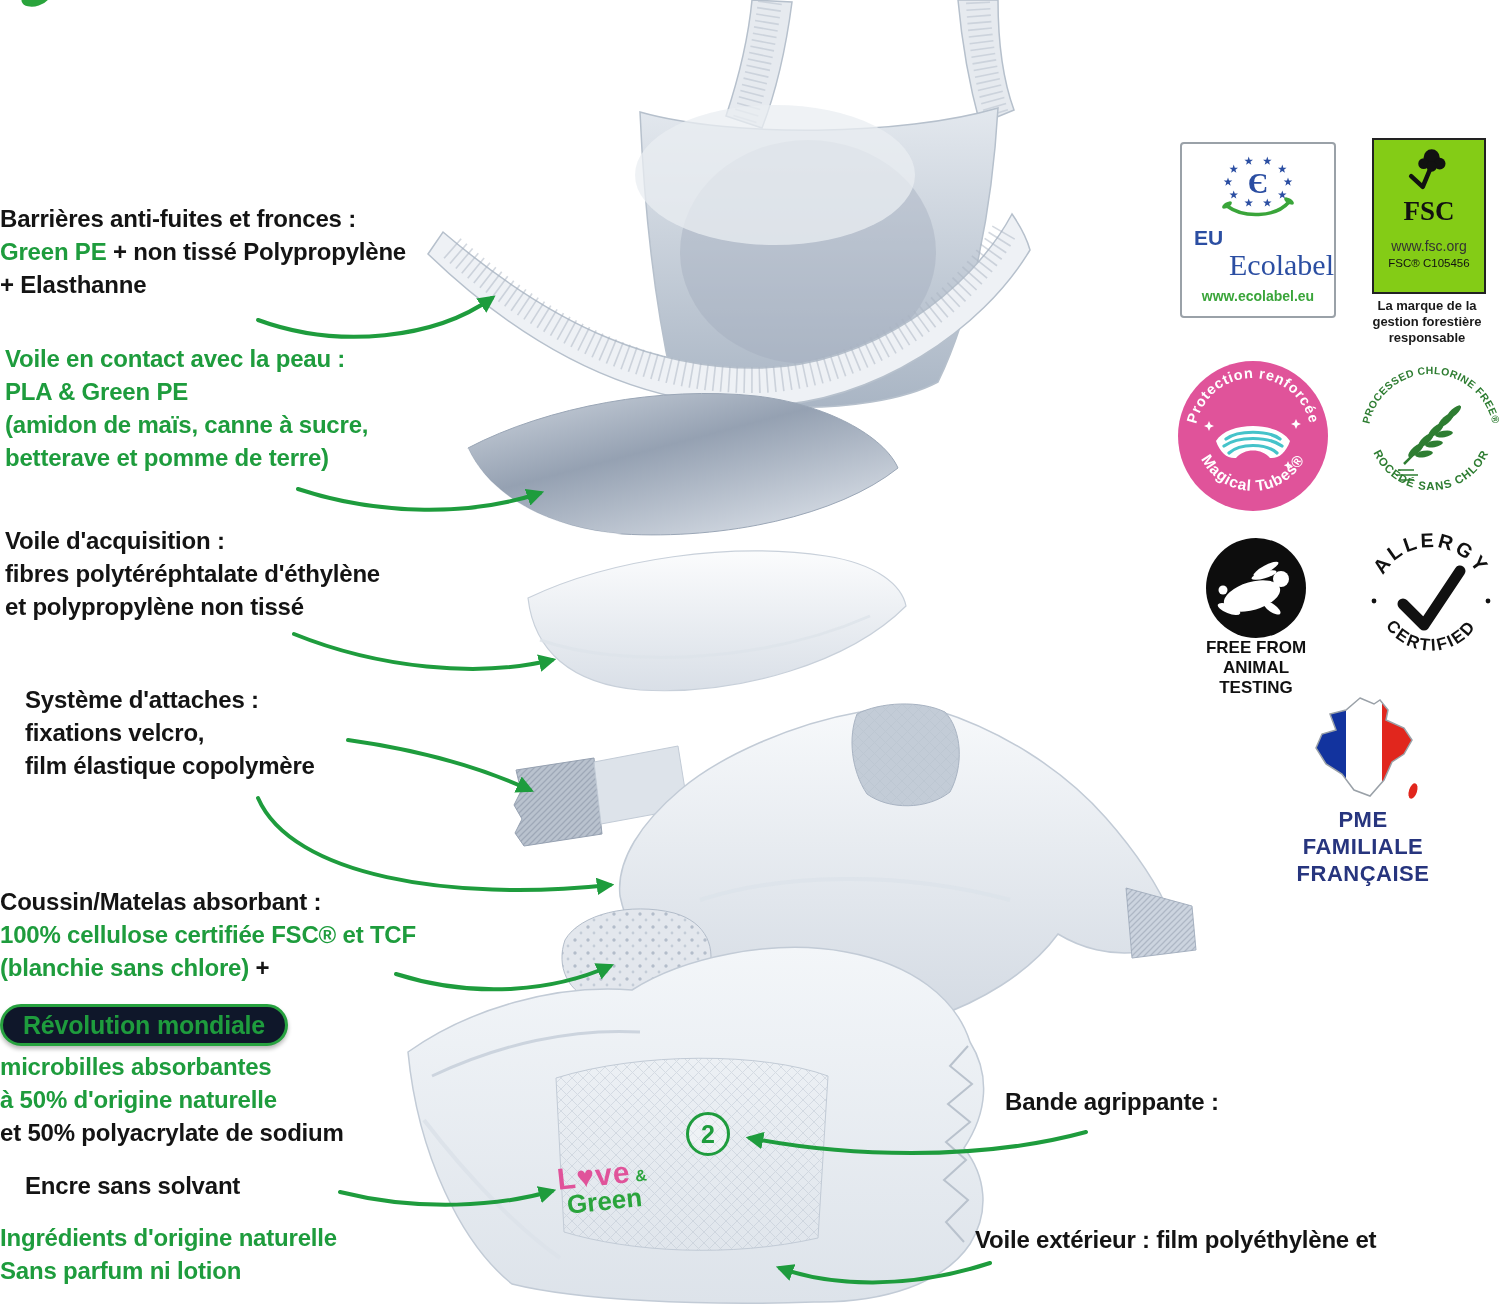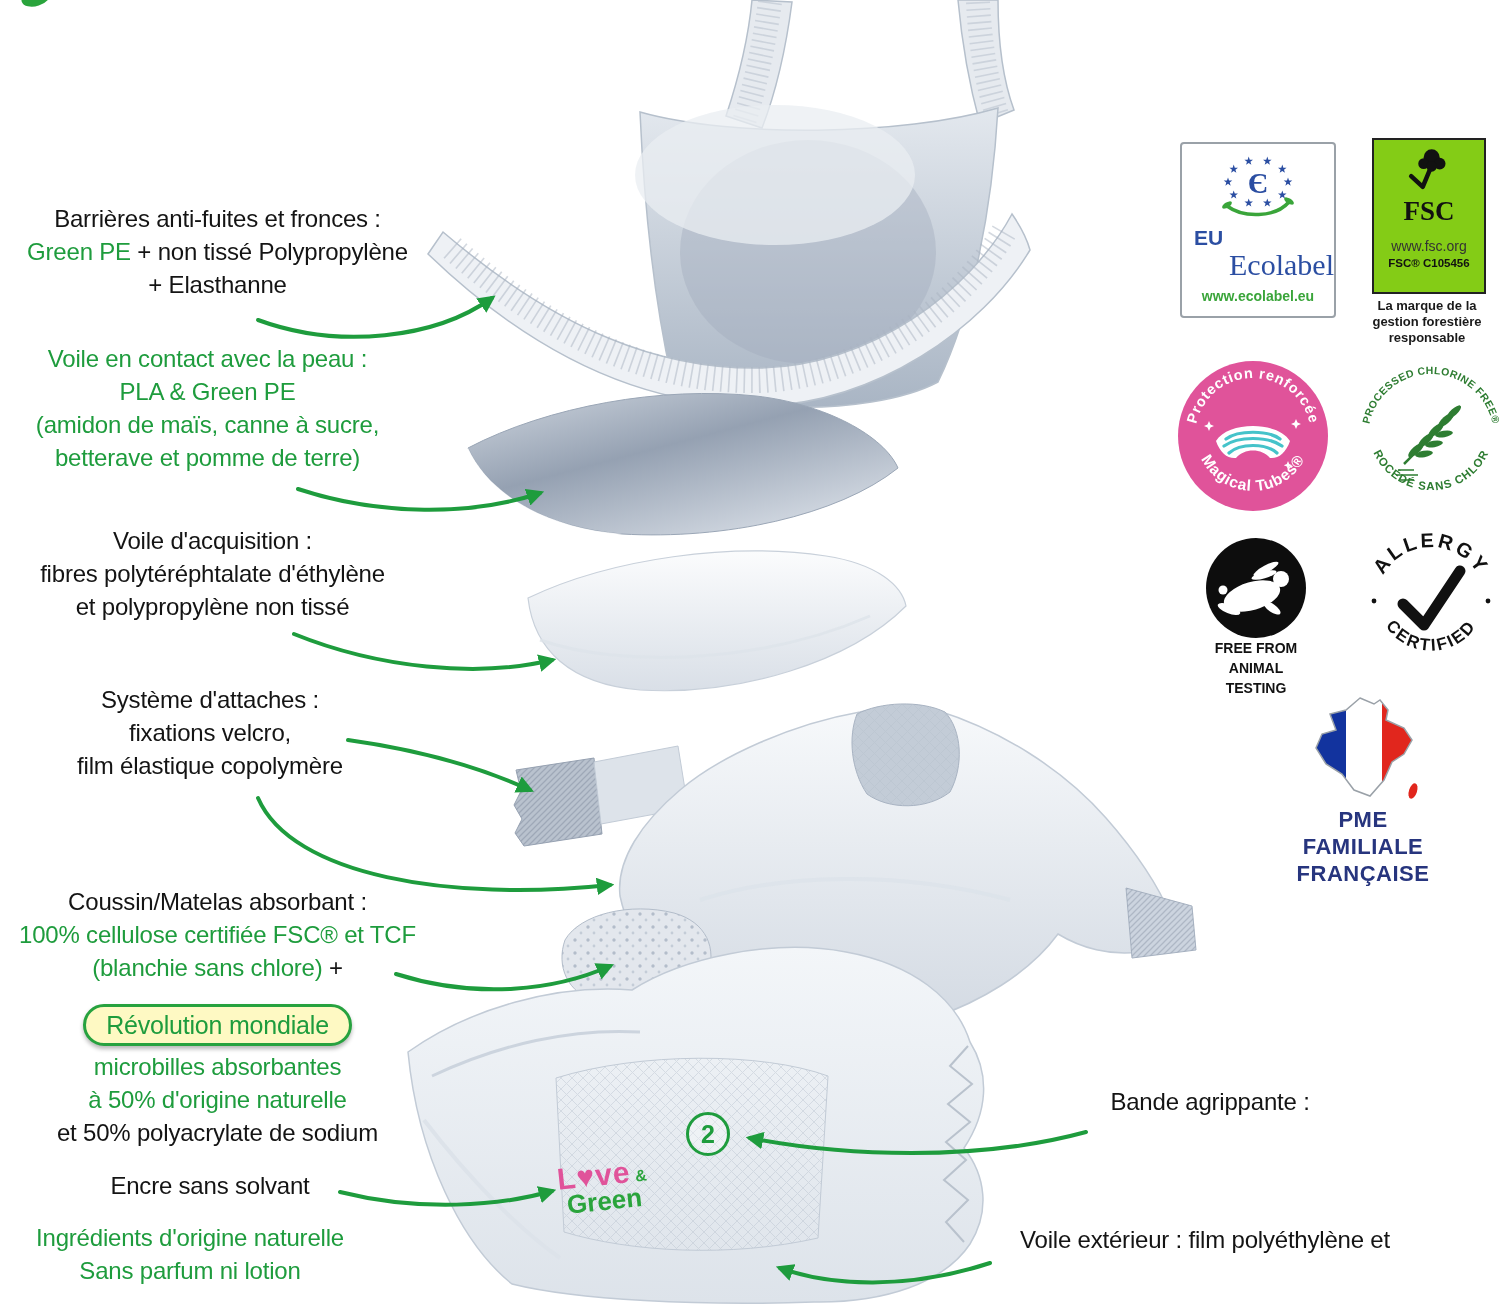--- a/index.html
+++ b/index.html
@@ -3,27 +3,27 @@
 <meta charset="utf-8">
 <style>
   html,body{margin:0;padding:0}
   body{background:#ffffff}
   .canvas{position:relative;width:1500px;height:1305px;background:#fff;overflow:hidden;
           font-family:"Liberation Sans",sans-serif}
   .art{position:absolute;left:0;top:0;width:1500px;height:1305px}
   .abs{position:absolute}
 
   
-  .ann{position:absolute;text-align:center;font-weight:400;font-size:24px;line-height:33px;
+  .ann{position:absolute;font-weight:700;font-size:24px;line-height:33px;
        color:#141414;letter-spacing:-0.2px}
   .ann .ln{white-space:nowrap}
   .green{color:#1e9c3d}
   .allgreen{color:#1e9c3d}
   .badge-rev{display:inline-block;border:3px solid #27a23f;border-radius:24px;padding:3px 20px;
-             color:#1e9c3d;background:#fef9c3;box-shadow:0 3px 4px rgba(0,0,0,.28);
+             color:#1e9c3d;background:#0f172a;box-shadow:0 3px 4px rgba(0,0,0,.28);
              font-size:25px;line-height:30px;white-space:nowrap}
 
   .step-circle{position:absolute;left:686px;top:1112px;width:38px;height:38px;border:3px solid #1e9c3d;
                border-radius:50%;color:#1e9c3d;font-weight:700;font-size:25px;display:flex;
                align-items:center;justify-content:center;background:rgba(255,255,255,.3)}
 
   .brand{position:absolute;left:538px;top:1158px;width:130px;text-align:center;
          transform:rotate(-6deg);font-weight:700}
   .brand .bp{color:#e0539a;font-size:30px;letter-spacing:1px}
   .brand .ba{color:#2aa43c;font-size:16px}
@@ -39,26 +39,26 @@
   .eco-url{position:absolute;left:0;right:0;top:144px;text-align:center;color:#3aa53a;
            font-weight:700;font-size:14px}
   .eco-e{font-family:"Liberation Serif",serif;font-weight:700;font-size:30px;fill:#2b4ea2;text-anchor:middle}
 
   
   .fsc-box{position:absolute;left:1372px;top:138px;width:110px;height:152px;border:2px solid #222;
            background:#84cc16;text-align:center}
   .fsc-icon{margin-top:4px;width:54px;height:50px}
   .fsc-name{font-family:"Liberation Serif",serif;font-weight:700;font-size:27px;color:#111;line-height:26px}
   .fsc-url{font-size:14px;color:#333;margin-top:14px}
-  .fsc-lic{font-size:11.5px;font-weight:700;color:#111;margin-top:3px}
+  .fsc-lic{font-size:11.5px;font-weight:400;color:#111;margin-top:3px}
   .fsc-caption{position:absolute;left:1357px;top:298px;width:140px;text-align:center;font-size:13px;
                font-weight:700;color:#1a1a1a;line-height:16px}
 
   .free-caption{position:absolute;left:1186px;top:638px;width:140px;text-align:center;font-weight:700;
-                font-size:14px;line-height:20px;color:#111}
+                font-size:17px;line-height:20px;color:#111}
   .pme-caption{position:absolute;left:1290px;top:806px;width:146px;text-align:center;font-weight:700;
                font-size:22px;line-height:27px;color:#27357e;letter-spacing:.5px}
 
   
   .mt-txt{font-weight:700;font-size:14.5px;fill:#fff;letter-spacing:.8px}
   .mt-txt2{font-weight:700;font-size:15.5px;fill:#fff;letter-spacing:.8px}
   .cf-txt{font-weight:700;font-size:10.5px;fill:#2e7d32;letter-spacing:.4px}
   .cf-txt2{font-weight:700;font-size:11.5px;fill:#2e7d32;letter-spacing:1px}
   .al-txt{font-weight:700;font-size:20px;fill:#111;letter-spacing:3px}
   .al-txt2{font-weight:700;font-size:17px;fill:#111;letter-spacing:2px}

